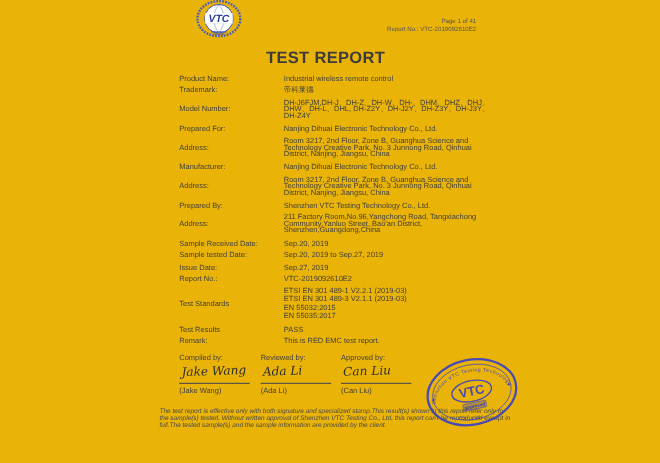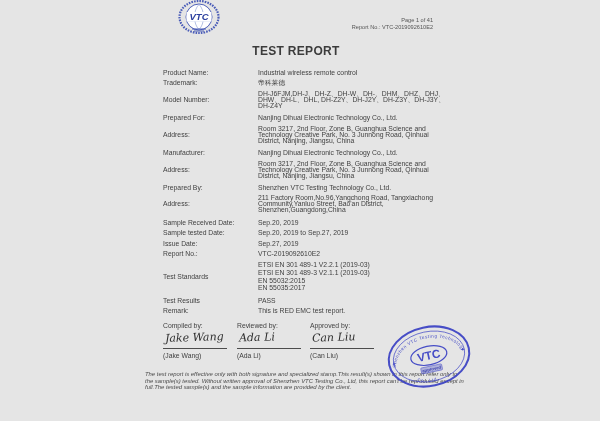--- a/index.html
+++ b/index.html
@@ -1,28 +1,28 @@
 <!DOCTYPE html>
 <html><head>
 <meta charset="utf-8">
 <style>
   html,body { margin:0; padding:0; background:#ffffff; }
   .page {
-    position:relative; width:600px; height:421px; background:#e5e5e5;
+    position:relative; width:600px; height:421px; background:#eab308;
     font-family:"Liberation Sans", sans-serif; color:#3f3f3f; overflow:hidden;
   }
   
   .logo { position:absolute; left:178px; top:0px; }
   .hdr {
     position:absolute; top:17px; right:167px; width:180px;
     text-align:right; font-size:5.6px; line-height:7px; color:#555;
   }
   .title {
     position:absolute; top:44px; left:0; width:592px; text-align:center;
-    font-size:12px; font-weight:bold; letter-spacing:0.3px; color:#3c3c3c;
+    font-size:15px; font-weight:bold; letter-spacing:0.3px; color:#3c3c3c;
   }
   
   .info { position:absolute; left:163px; top:70px; width:307px; font-size:6.8px; line-height:6.1px; }
   .info .row { display:flex; align-items:center; margin-bottom:4.4px; }
   .info .row.pre { margin-bottom:6px; }
   .info .lbl { width:95px; flex:none; }
   .info .val { width:196px; }
   .info .row.pre .val { white-space:pre-line; }
   .info .row.std .val { white-space:pre-line; line-height:7.6px; }
   

